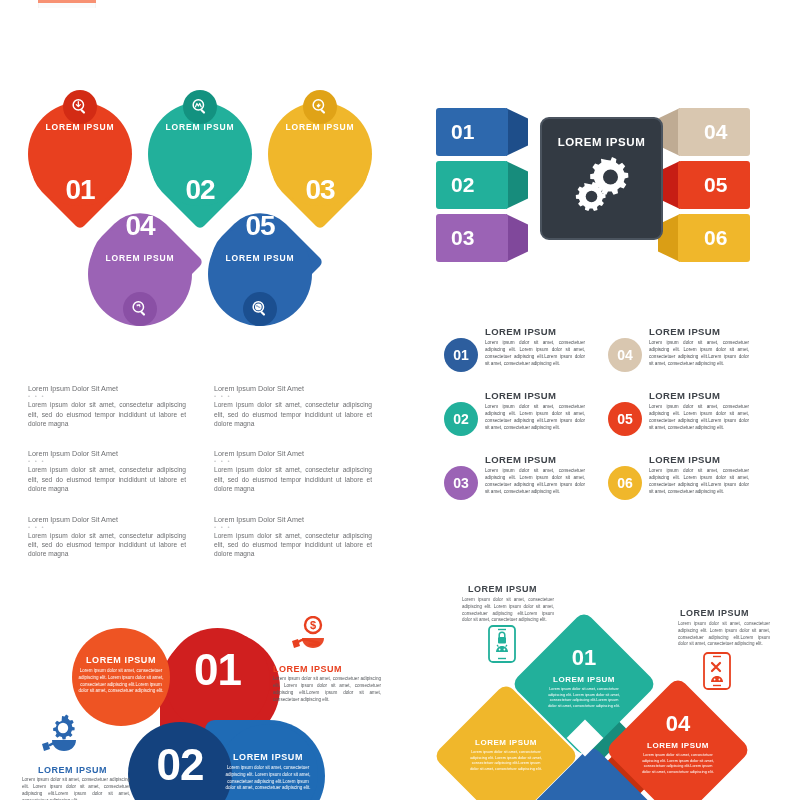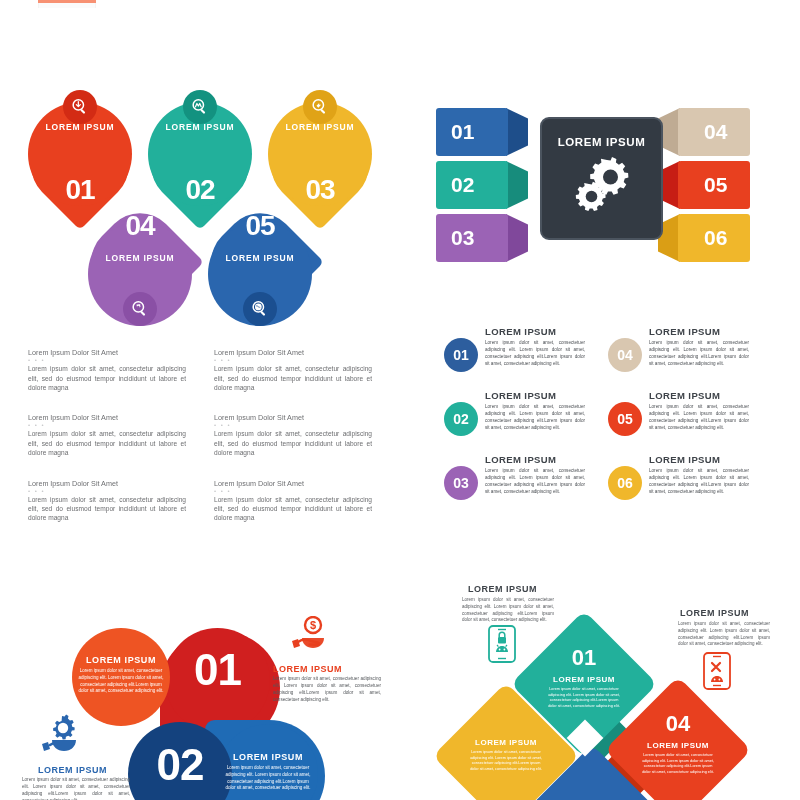--- a/index.html
+++ b/index.html
@@ -69,21 +69,21 @@
     opacity: .95;
   }
   .drop-num {
     position: absolute; width: 100%; text-align: center;
     font-size: 28px; font-weight: bold; color: #fff; z-index: 3;
     letter-spacing: -1px;
   }
 
   
   .p1-texts { position: absolute; left: 28px; top: 348px; width: 350px; }
-  .p1-col { position: absolute; width: 158px; }
+  .p1-col { position: absolute; width: 158px; margin-top: 36px; }
   .txt-block { margin-bottom: 21px; }
   .txt-h {
     font-size: 7.2px; color: #6d6e71; margin-bottom: 1px; font-weight: normal;
   }
   .txt-dots { font-size: 6px; color: #c8c9cb; letter-spacing: 1.5px; line-height: .7; }
   .txt-p {
     font-size: 6.6px; line-height: 1.42; color: #6d6e71; text-align: justify;
     margin-top: 2px;
   }
 

